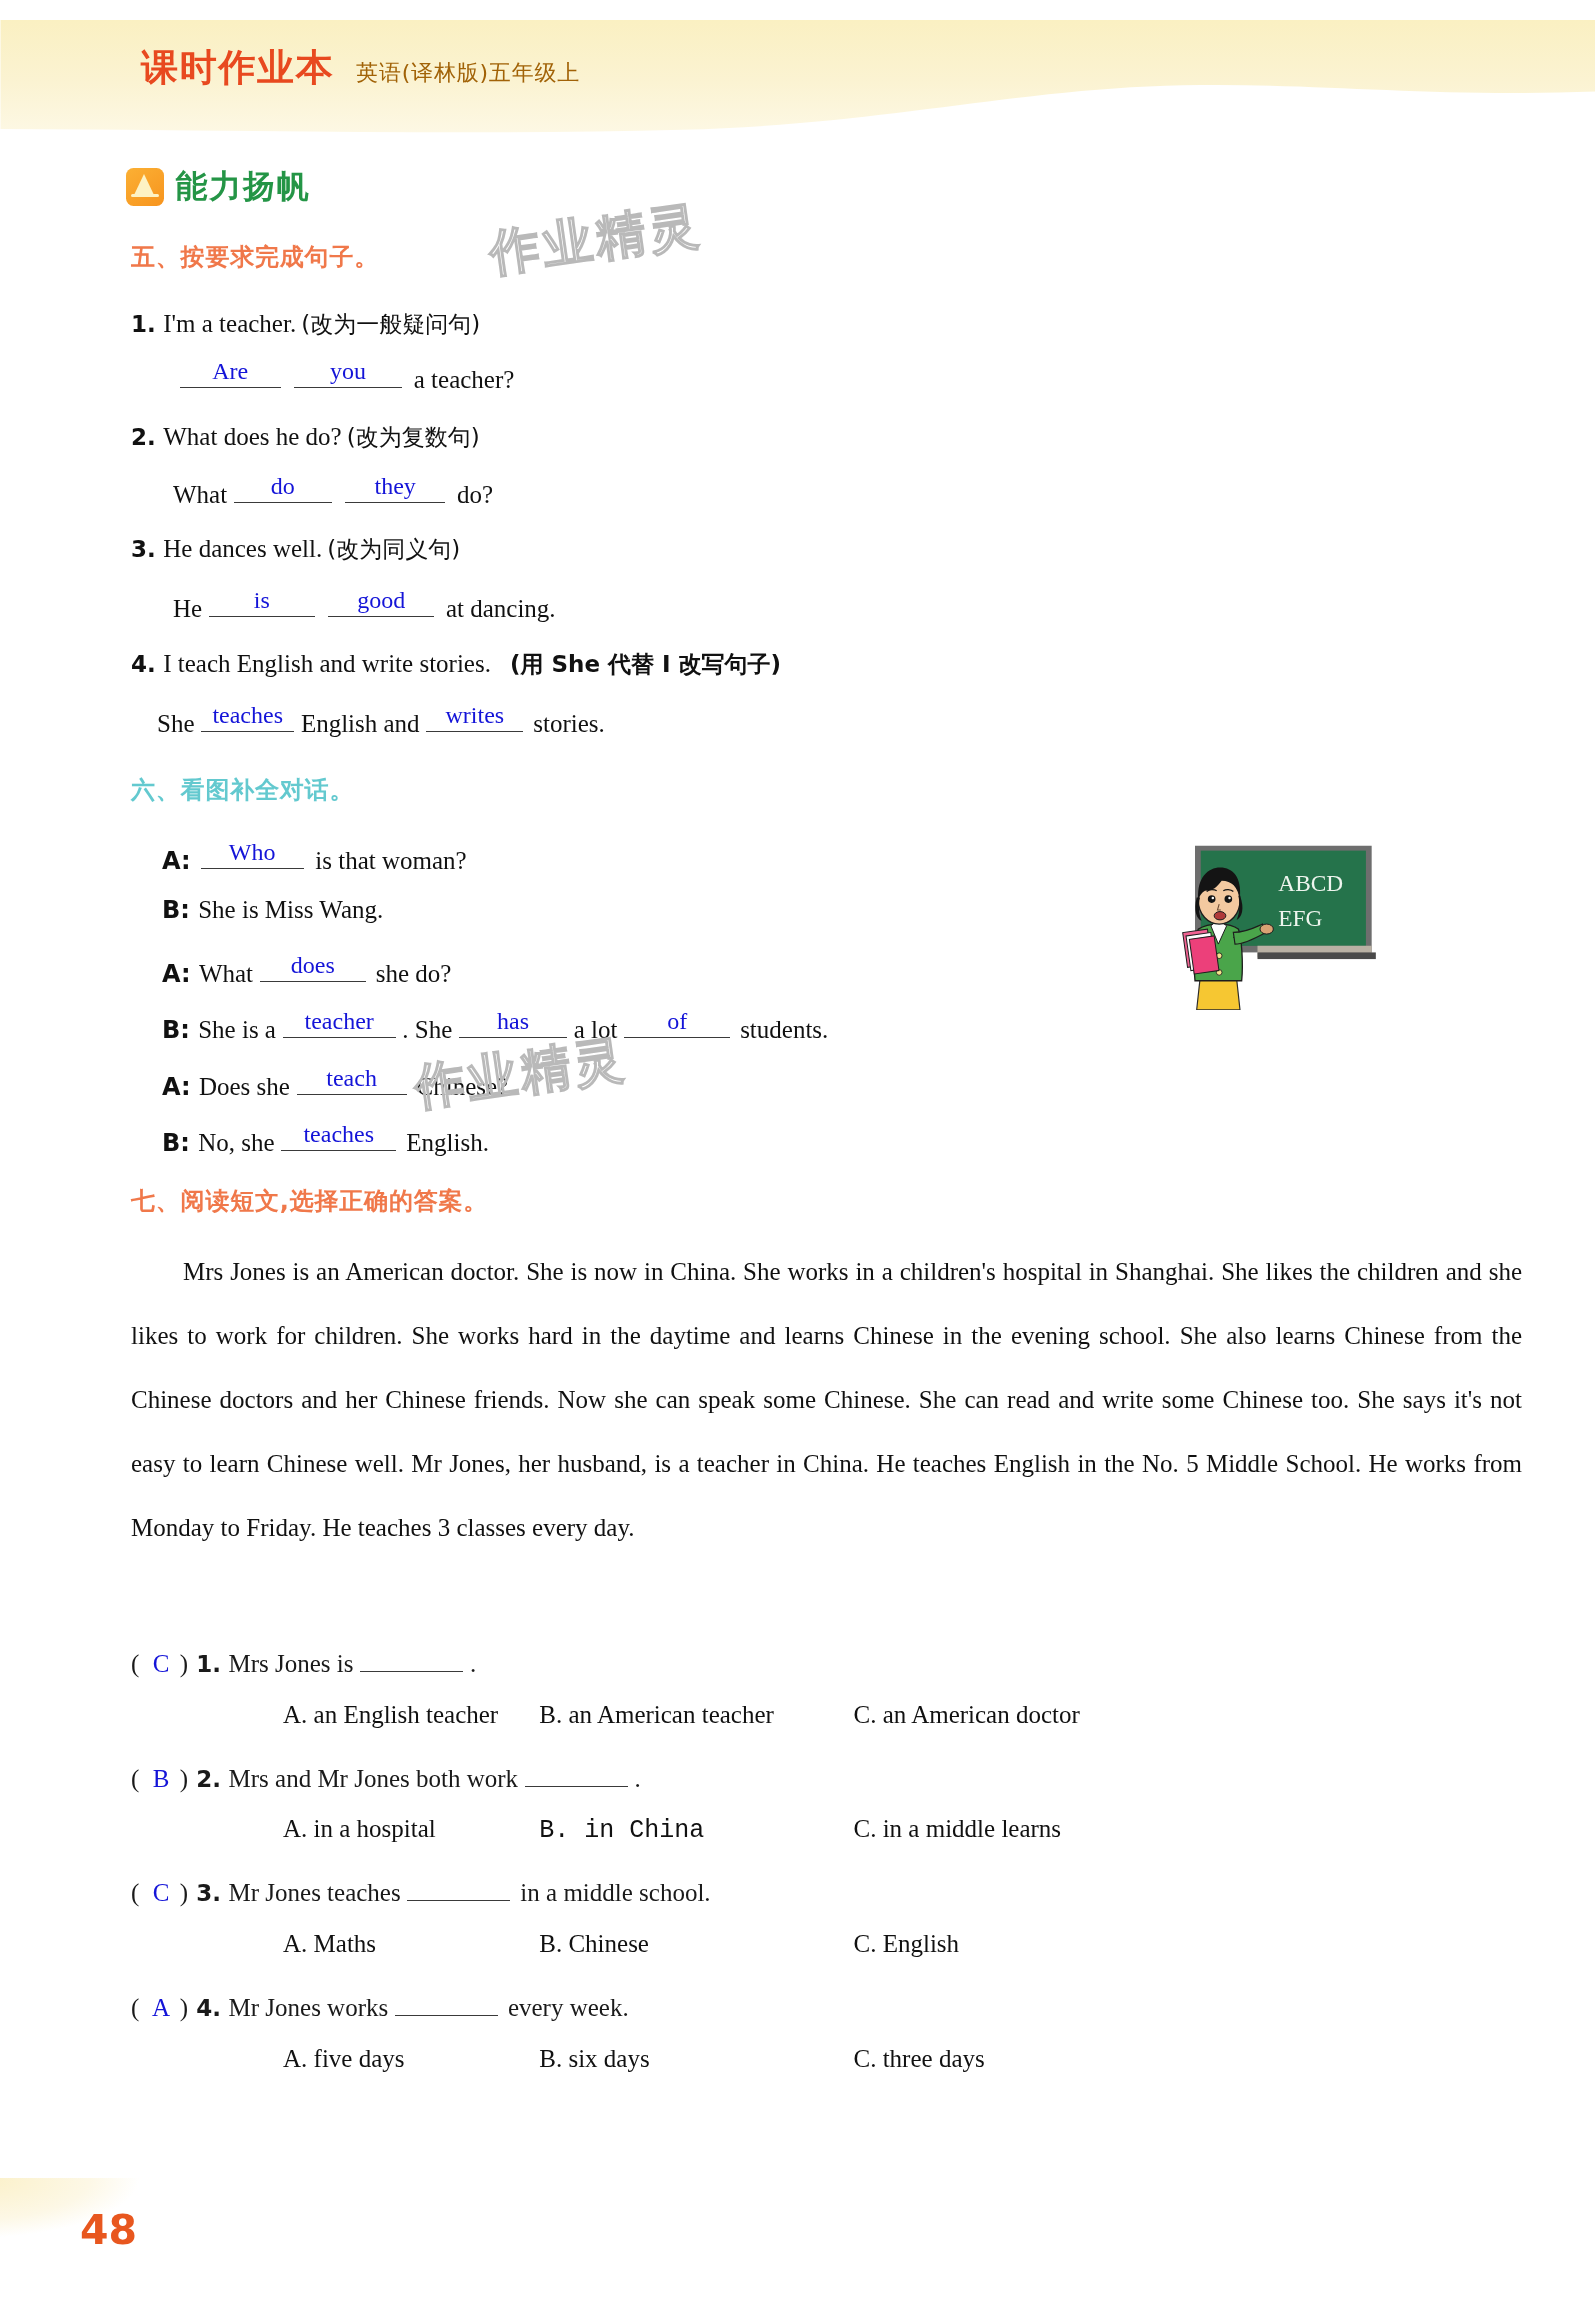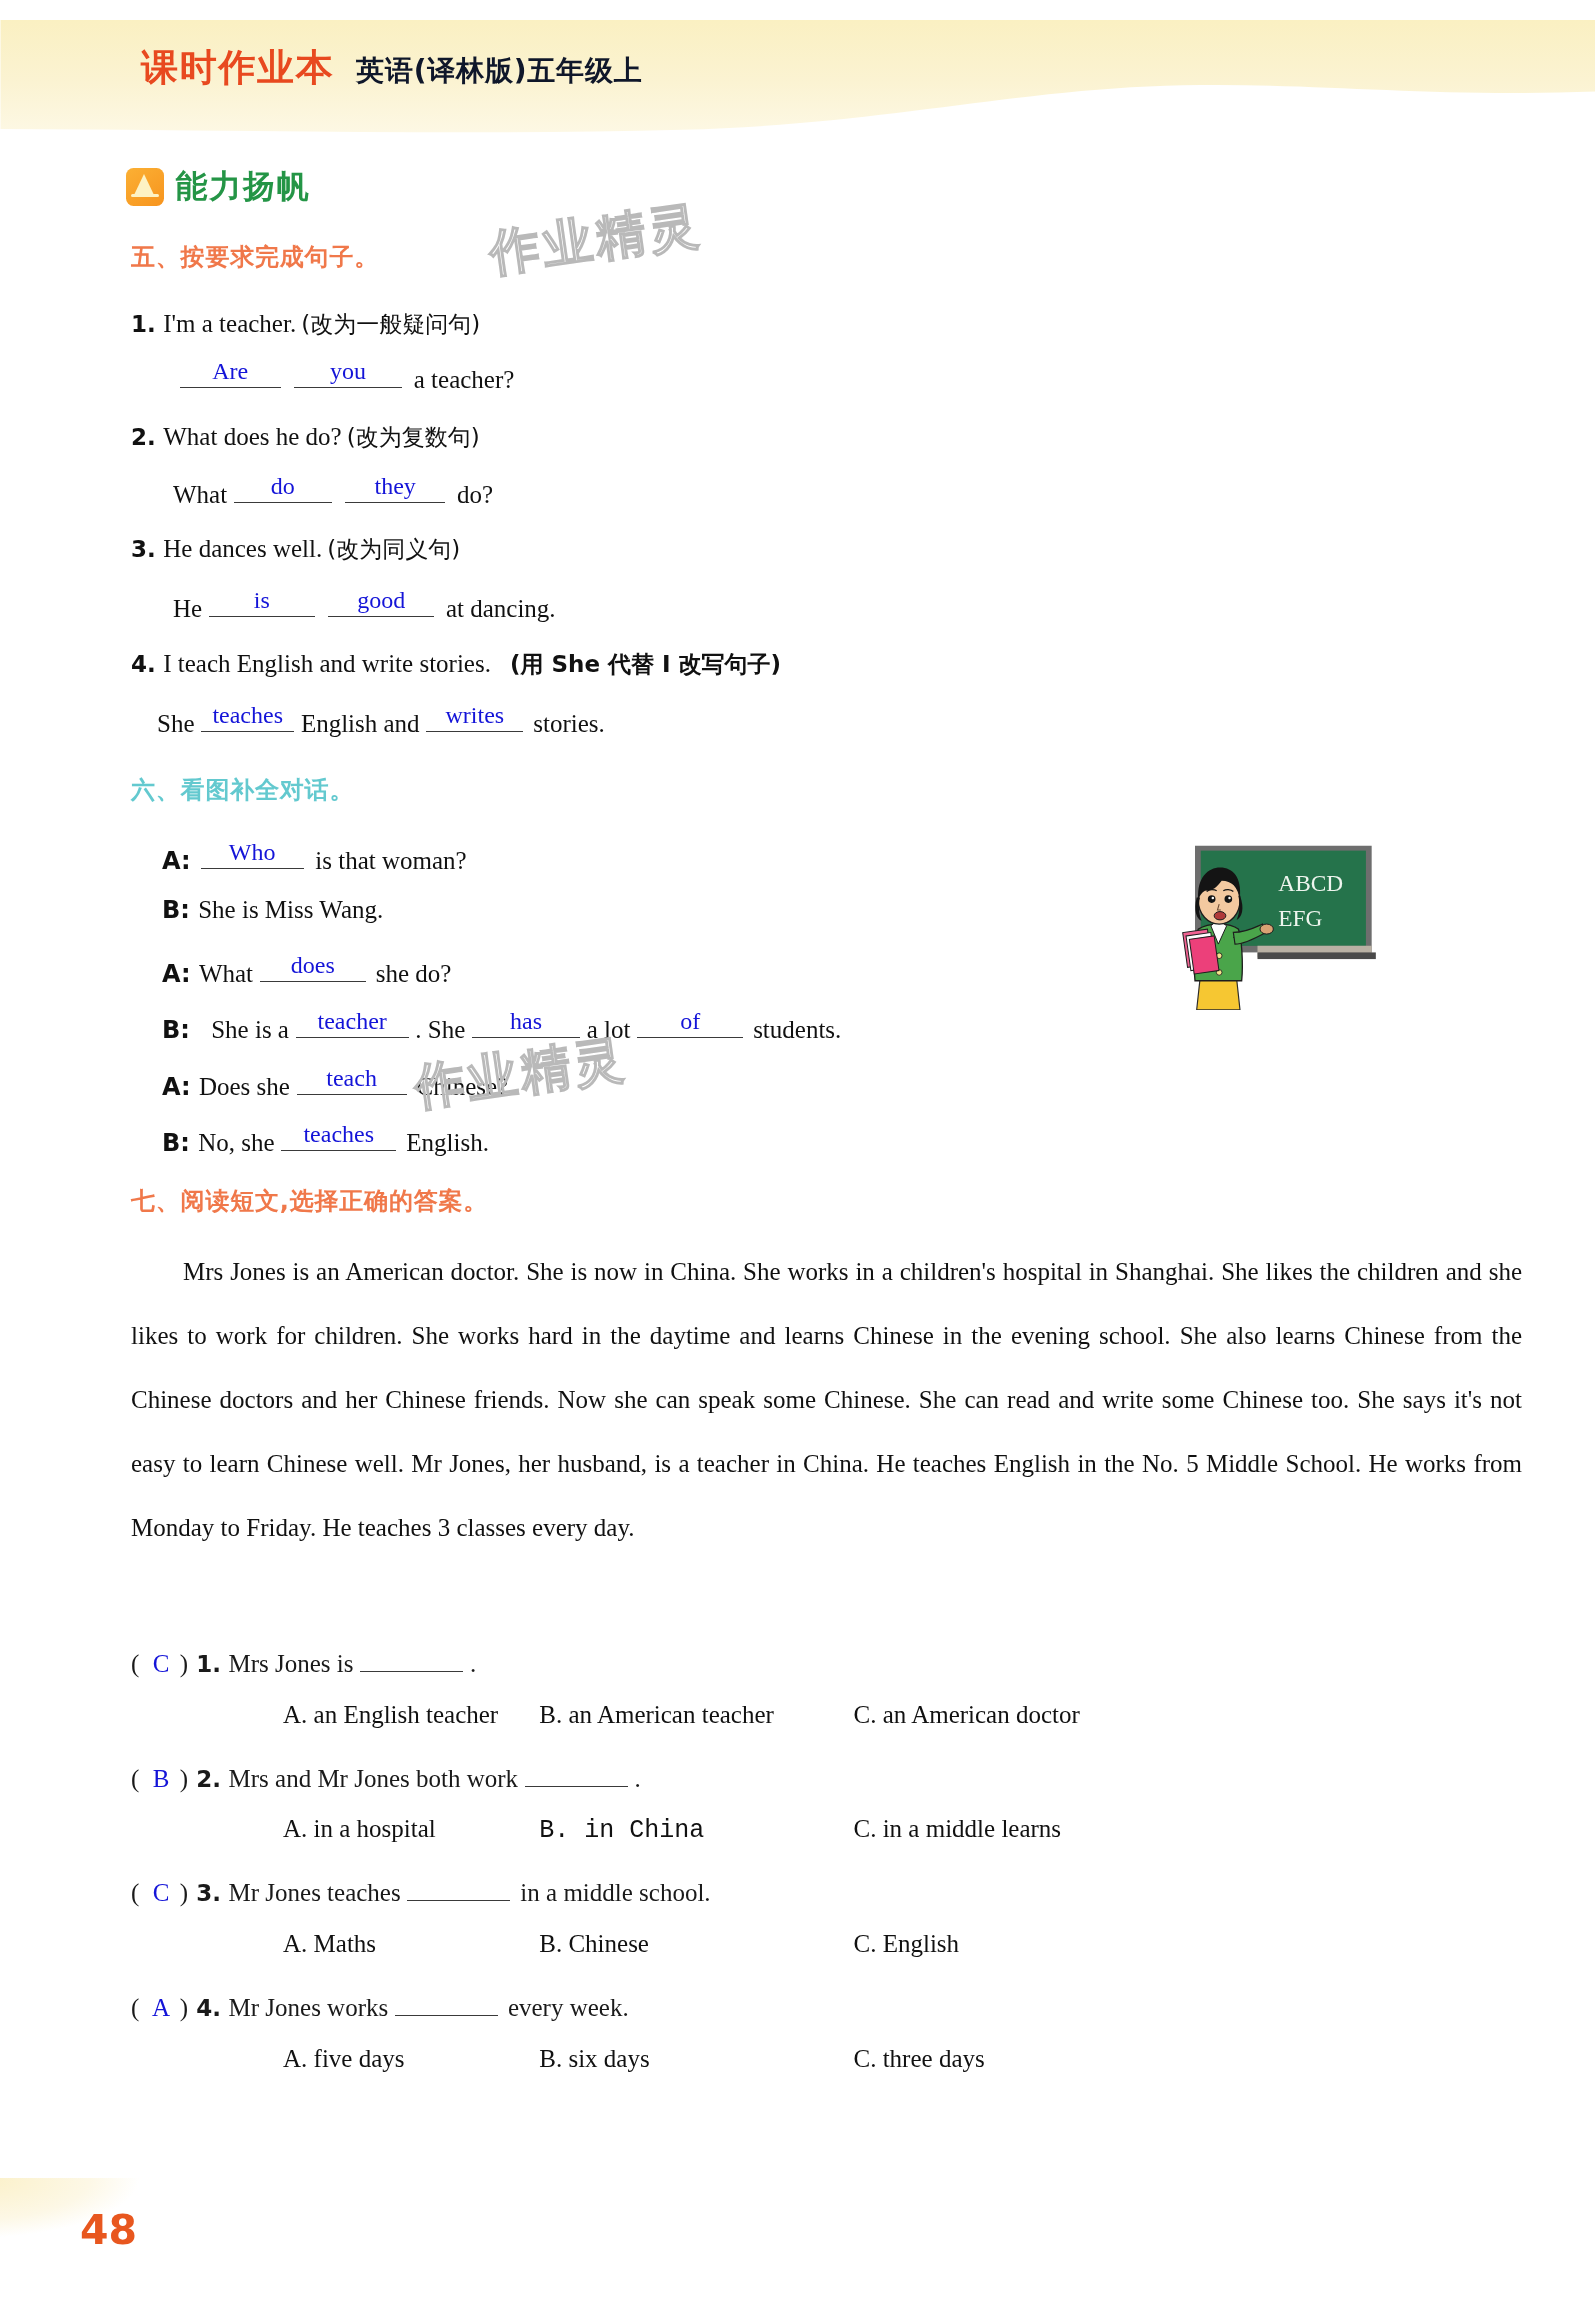--- a/index.html
+++ b/index.html
@@ -39,23 +39,23 @@
   .book-title {
     font-family: "DejaVu Sans", sans-serif;
     font-size: 37px;
     font-weight: bold;
     color: #e8491f;
     letter-spacing: 1.7px;
     white-space: nowrap;
   }
   .book-subtitle {
     font-family: "DejaVu Sans", sans-serif;
-    font-size: 28px;
-    font-weight: bold;
-    color: #0f172a;
+    font-size: 22px;
+    font-weight: normal;
+    color: #a16207;
     letter-spacing: 0.8px;
     white-space: nowrap;
   }
 
   
   .page {
     position: absolute;
     left: 0; top: 0;
     width: 1596px;
     height: 2319px;
@@ -361,21 +361,21 @@
     <span class="speaker">A:</span>
     <span style="margin-left:5px;">What</span>
     <span class="blank" style="width:106px;">
       <span class="ans">does</span>
     </span>
     <span style="margin-left:3.3px;">she do?</span>
   </div>
 
   <div class="row" style="left:162px; top:1009px;">
     <span class="speaker">B:</span>
-    <span style="margin-left:18px;">She is a</span>
+    <span style="margin-left:5px;">She is a</span>
     <span class="blank" style="width:113px;">
       <span class="ans">teacher</span>
     </span>
     <span>. She</span>
     <span class="blank" style="width:108px;">
       <span class="ans">has</span>
     </span>
     <span>a lot</span>
     <span class="blank" style="width:106px;">
       <span class="ans">of</span>

